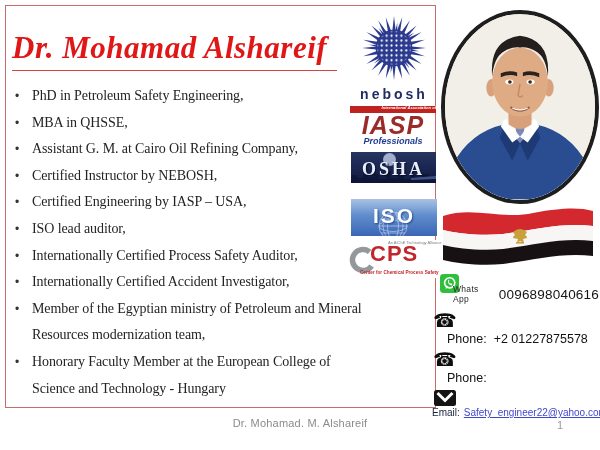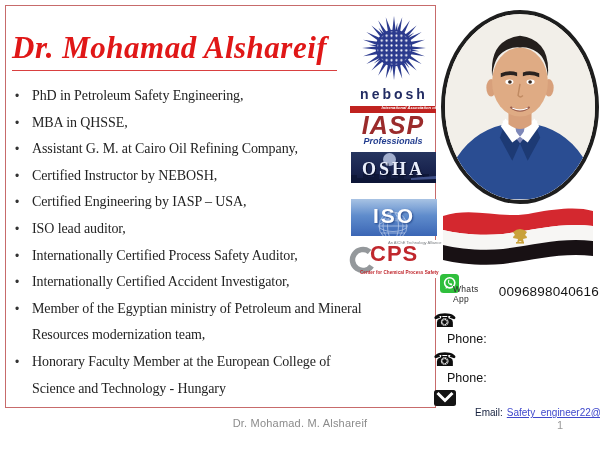--- a/index.html
+++ b/index.html
@@ -55,31 +55,31 @@
 
   
   .photo{position:absolute;left:441px;top:10px;width:150px;height:186px;border:4px solid #1e1e1e;
          border-radius:50%;overflow:hidden;background:#f2efe9;}
 
   
   .flag{position:absolute;left:439px;top:204px;width:158px;height:66px;}
 
   
   .wa-icon{position:absolute;left:440px;top:274px;}
-  .wa-row{position:absolute;left:453px;top:284px;width:146px;display:flex;align-items:flex-start;gap:6px;}
+  .wa-row{position:absolute;left:453px;top:284px;width:146px;display:flex;align-items:center;gap:6px;}
   .wa-label{font-size:8.5px;color:#2b2b2b;letter-spacing:.3px;}
   .wa-number{font-size:13.5px;color:#141414;letter-spacing:.2px;}
   .phone-icon{position:absolute;font-family:"DejaVu Sans",sans-serif;font-size:19px;color:#0d0d0d;
               line-height:19px;}
   .p1i{left:433px;top:311px;} .p2i{left:433px;top:350px;}
   .phone-row{position:absolute;display:flex;gap:7px;font-size:12.5px;color:#121212;}
   .p1r{left:447px;top:332px;} .p2r{left:447px;top:371px;}
   .mail-icon{position:absolute;left:434px;top:390px;}
   .email-row{position:absolute;left:432px;top:407px;display:flex;gap:4px;align-items:baseline;}
-  .email-label{font-size:10px;color:#16213e;margin-left:43px;}
+  .email-label{font-size:10px;color:#16213e;}
   .email-link{font-size:10px;color:#3f48cc;text-decoration:underline;}
 
   
   .footer-name{position:absolute;left:0;top:417px;width:600px;text-align:center;
                font-size:11px;color:#8b8b8b;letter-spacing:.2px;}
   .page-number{position:absolute;left:540px;top:419px;width:40px;text-align:center;
                font-size:11px;color:#9a9a9a;}
 </style>
 </head>
 <body>
@@ -268,20 +268,21 @@
     <path d="M7.9 7.1 q0 3.9 3.8 4.3 l.6-1.4 -1.5-.9 -.7.6 q-1.2-.8-1.4-2.2 l.7-.5 -.5-1.6 Z" fill="#ffffff"></path>
   </svg>
   <div class="wa-row">
     <span class="wa-label">Whats App</span>
     <span class="wa-number">0096898040616</span>
   </div>
 
   <span class="phone-icon p1i">☎</span>
   <div class="phone-row p1r">
     <span>Phone:</span>
+    <span>+2 01227875578</span>
   </div>
 
   <span class="phone-icon p2i">☎</span>
   <div class="phone-row p2r">
     <span>Phone:</span>
   </div>
 
   <svg class="mail-icon" width="22" height="16" viewBox="0 0 22 16">
     <rect width="22" height="16" rx="2.5" fill="#141414"></rect>
     <path d="M3.5 3 L11 10.5 L18.5 3" stroke="#ffffff" stroke-width="3" fill="none"></path>

